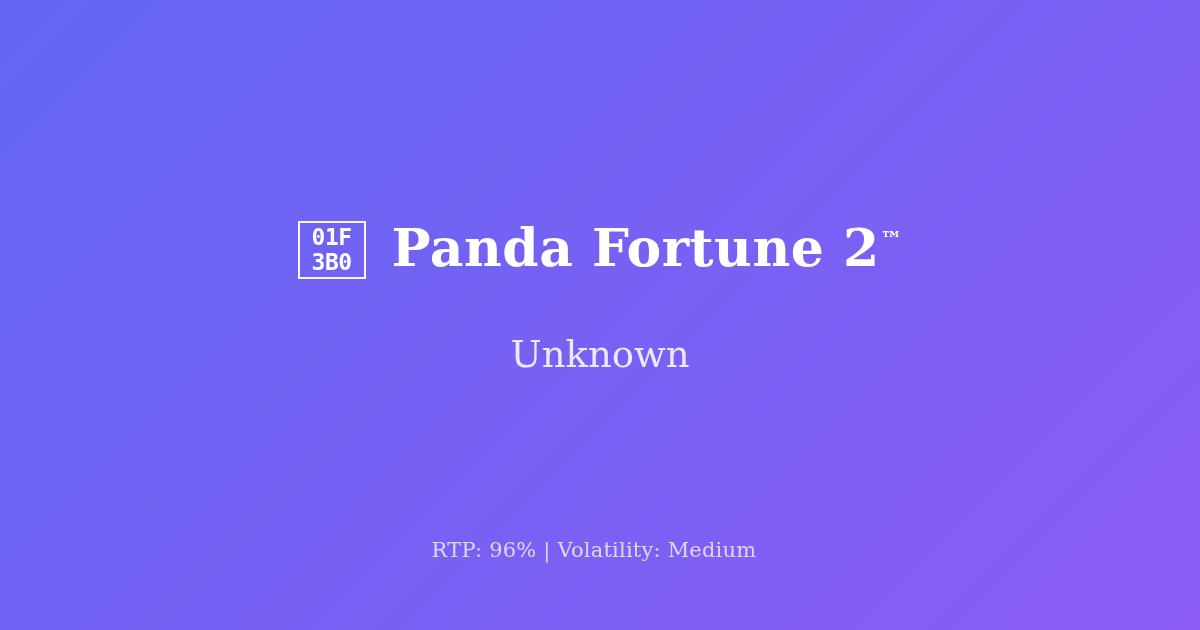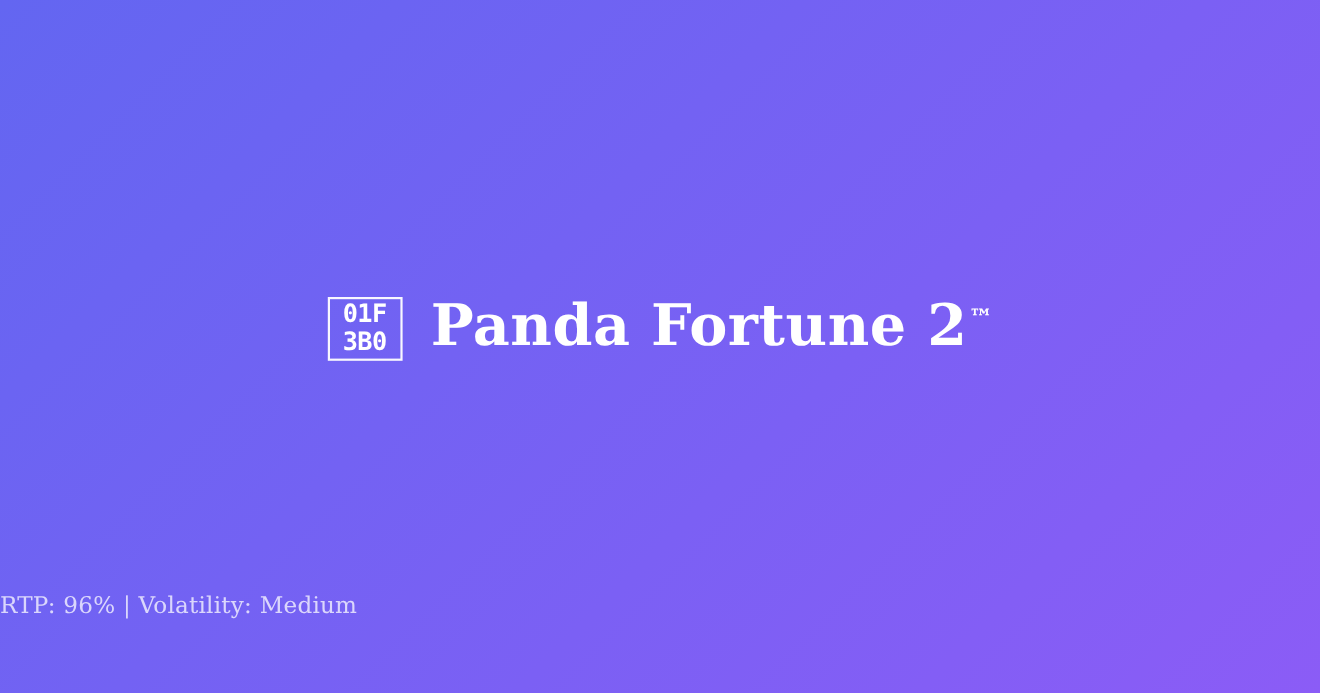--- a/index.html
+++ b/index.html
@@ -99,21 +99,21 @@
     line-height: 1.1;
     white-space: nowrap;
   }
 
   
   .og-footer {
     position: absolute;
     left: 0;
     right: 12px;
     bottom: 68px;
-    text-align: left;
+    text-align: center;
   }
 
   .og-meta {
     font-family: "DejaVu Serif", "Liberation Serif", serif;
     font-size: 21px;
     font-weight: 400;
     color: rgba(255, 255, 255, 0.74);
     letter-spacing: 0.2px;
     white-space: nowrap;
   }
@@ -129,20 +129,21 @@
 
       <div class="tofu-icon">
         <span class="tofu-row">01F</span>
         <span class="tofu-row">3B0</span>
       </div>
 
       <h1 class="og-title"><span>Panda Fortune 2</span><span class="tm">™</span></h1>
 
     </div>
 
+    <p class="og-subtitle">Unknown</p>
 
   </div>
 
   <div class="og-footer">
     <span class="og-meta">RTP: 96% | Volatility: Medium</span>
   </div>
 
 </div>
 
 </body></html>

